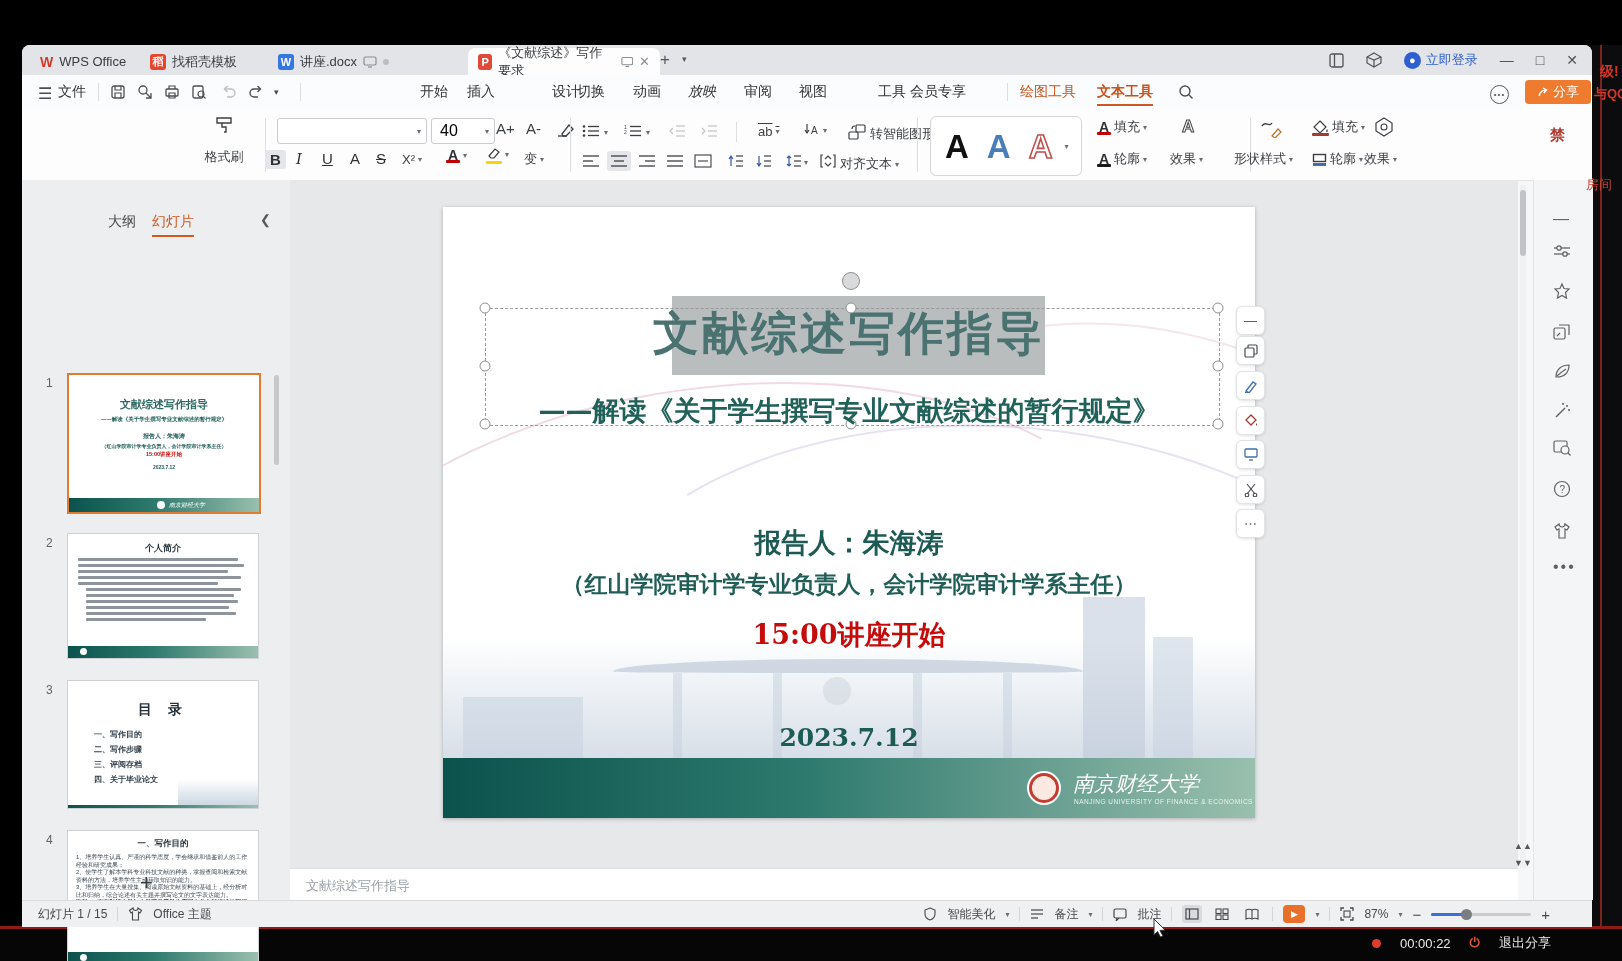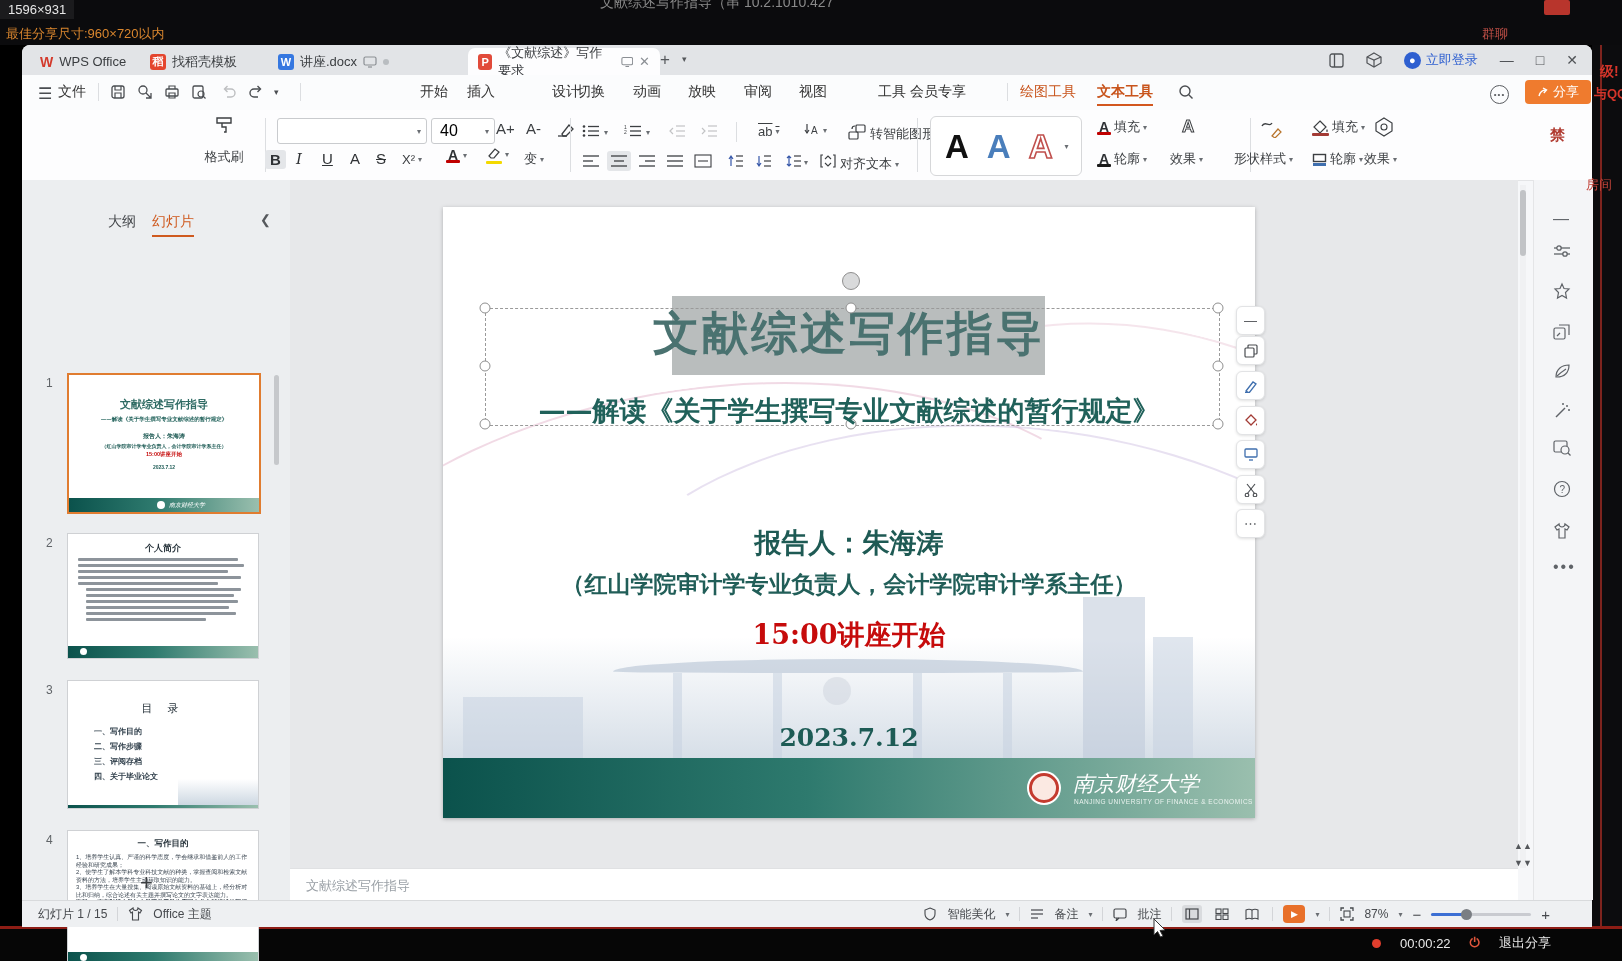--- a/index.html
+++ b/index.html
@@ -117,29 +117,20 @@
   .zslider{width:100px;height:3px;background:#c9cbd0;border-radius:2px;position:relative;}
   .zfill{position:absolute;left:0;top:0;height:3px;width:34px;background:#3b6fd4;border-radius:2px;}
   .zknob{position:absolute;left:30px;top:-4px;width:11px;height:11px;border-radius:50%;background:#7a7e83;}
   svg{display:block;}
 </style>
 </head>
 <body>
 
 <div id="stage">
 
-  <div class="topbar">
-    <div class="res-badge">1596×931</div>
-    <div class="share-hint">最佳分享尺寸:960×720以内</div>
-    <div class="ghost-clip">
-        <span>文献综述写作指导（串 10.2.1010.427</span>
-      </div>
-    <div class="qq-red-ic"></div>
-    <div class="group-chat">群聊</div>
-  </div>
   <div class="rightcol">
     <div class="rc-line"></div>
     <div class="rc-t" style="left:8px;top:18px;font-size:14px;">级!</div>
     <div class="rc-t" style="left:2px;top:40px;font-size:13px;">与QQ</div>
   </div>
   <div class="jin-float">禁</div>
   <div class="fangjian">房间</div>
 
   <div id="win">
 
@@ -222,21 +213,21 @@
           <path d="M9.5 2l3 3-3 3" fill="none" stroke="#4a4d51" stroke-width="1.4"></path>
         </svg>
       <span class="mb-ic" style="left:252px;top:12px;font-size:9px;">▾</span>
       <div class="vdiv" style="left:278px;top:8px;height:18px;"></div>
 
       <span class="mb-it" style="left:390px;margin-left:8px;">开始</span>
       <span class="mb-it" style="left:445px;">插入</span>
       <span class="mb-it" style="left:530px;">设计</span>
       <span class="mb-it" style="left:555px;">切换</span>
       <span class="mb-it" style="left:611px;">动画</span>
-      <span class="mb-it" style="left:666px;">放映</span>
+      <span class="mb-it" style="left:666px;font-style:italic;">放映</span>
       <span class="mb-it" style="left:722px;">审阅</span>
       <span class="mb-it" style="left:777px;">视图</span>
       <span class="mb-it" style="left:832px;margin-left:24px;">工具</span>
       <span class="mb-it" style="left:888px;">会员专享</span>
       <div class="vdiv" style="left:985px;top:8px;height:18px;"></div>
       <span class="mb-it ctx" style="left:998px;">绘图工具</span>
       <span class="mb-it ctx on" style="left:1075px;">文本工具</span>
       <svg class="mb-ic" style="left:1156px;" width="16" height="16" viewBox="0 0 16 16">
           <circle cx="7" cy="7" r="5" fill="none" stroke="#4a4d51" stroke-width="1.4"></circle>
           <line x1="10.8" y1="10.8" x2="14.5" y2="14.5" stroke="#4a4d51" stroke-width="1.4"></line>
@@ -497,21 +488,21 @@
           <div class="tl" style="width:150px;margin-left:18px;"></div>
           <div class="tl" style="width:120px;margin-left:18px;"></div>
         </div>
         <div class="greenbar" style="height:12px;">
           <span style="position:absolute;left:12px;top:2px;width:7px;height:7px;border-radius:50%;background:#fff;"></span>
         </div>
       </div>
 
       <span class="tnum" style="top:503px;">3</span>
       <div class="thumb" style="top:500px;height:127px;">
-        <div style="text-align:center;margin-top:20px;font-size:11px;font-weight:normal;letter-spacing:6px;color:#26323a;">目  录</div>
+        <div style="text-align:center;margin-top:20px;font-size:14px;font-weight:bold;letter-spacing:6px;color:#26323a;">目  录</div>
         <div style="margin:8px 0 0 26px;font-size:8px;font-weight:bold;color:#33424e;line-height:15px;">
           <div>一、写作目的</div>
           <div>二、写作步骤</div>
           <div>三、评阅存档</div>
           <div>四、关于毕业论文</div>
         </div>
         <div style="position:absolute;right:0;bottom:3px;width:80px;height:26px;background:linear-gradient(0deg,#cdd8e2,transparent);"></div>
         <div class="greenbar" style="height:3px;"></div>
       </div>
 

